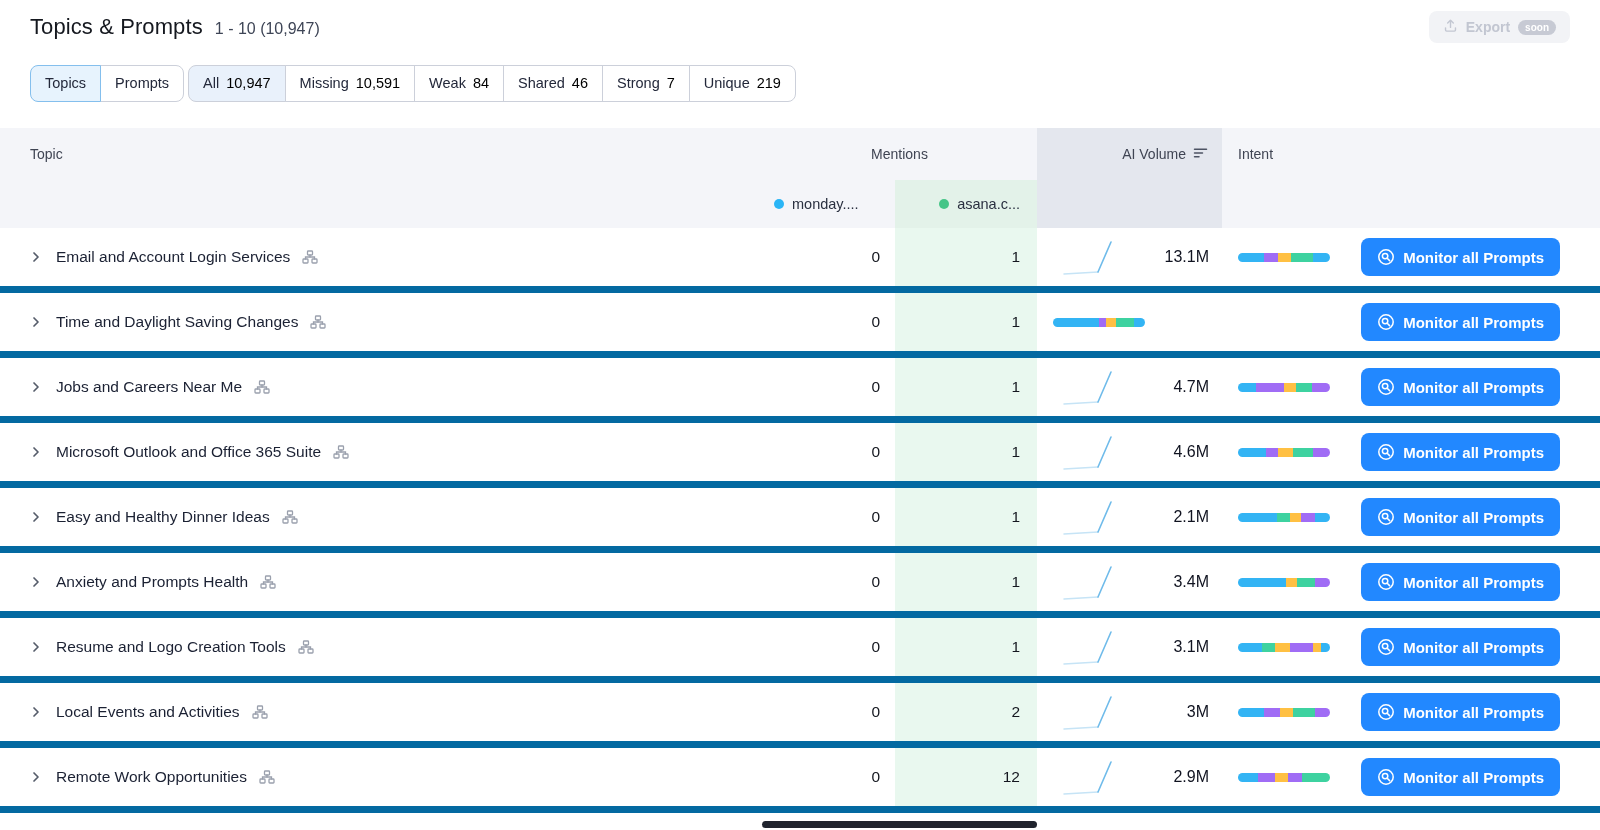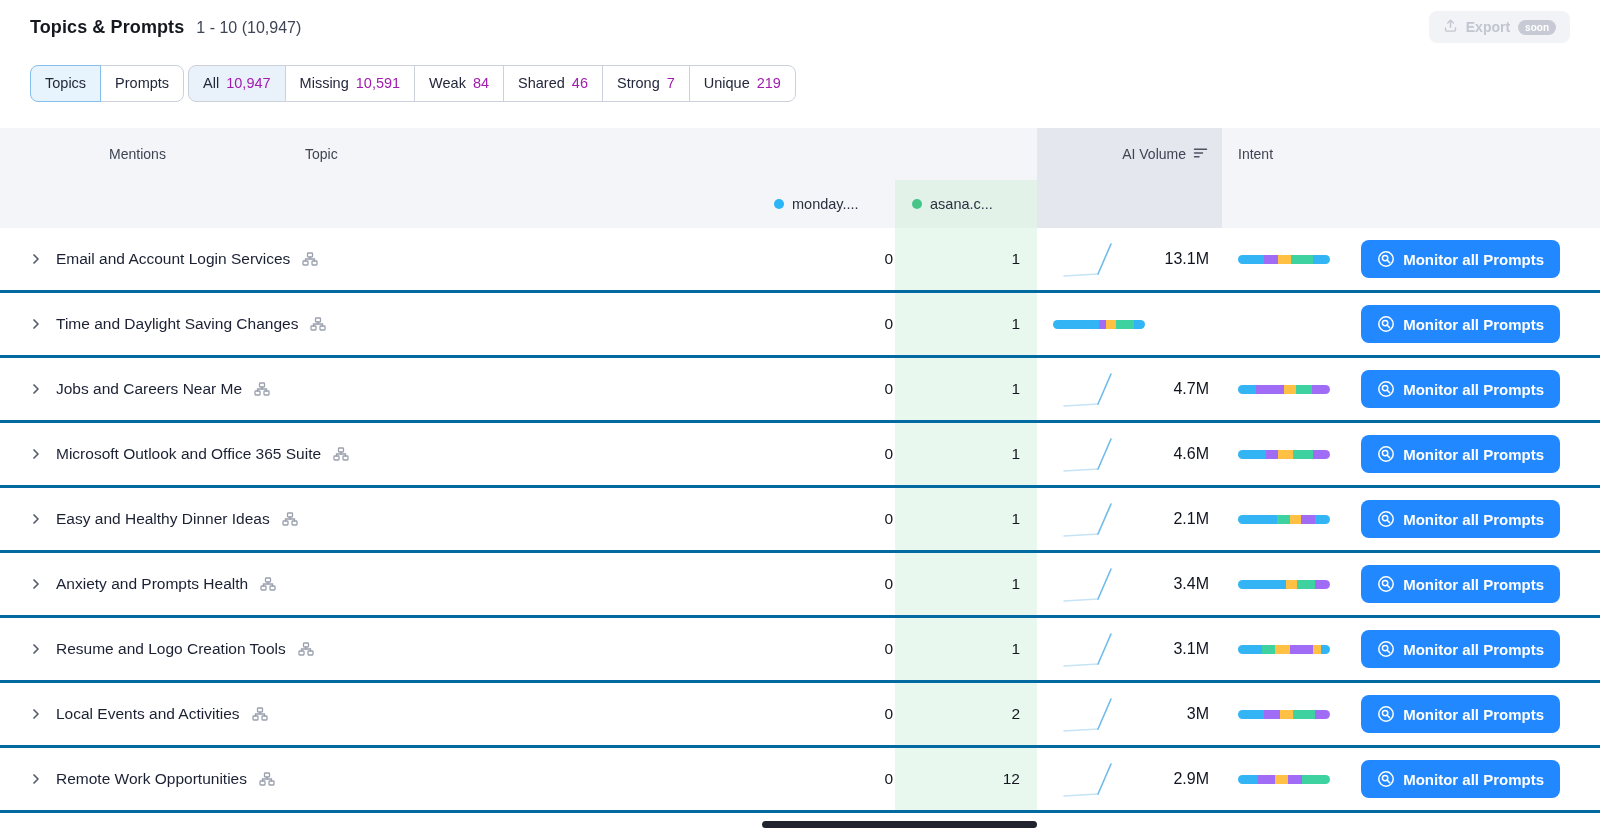--- a/index.html
+++ b/index.html
@@ -4,59 +4,59 @@
 <style>
   *{box-sizing:border-box;margin:0;padding:0}
   html,body{width:1600px;height:830px;overflow:hidden;background:#fff;
     font-family:"Liberation Sans",sans-serif;color:#1c2130}
   .page{position:relative;width:1600px;height:830px;background:#fff}
 
   
   .top-bar{display:flex;align-items:center;justify-content:space-between;
     padding:10px 30px 0 30px;height:44px}
   .title-group{display:flex;align-items:baseline;gap:12px}
-  .page-title{font-size:18px;font-weight:700;color:#15181f;letter-spacing:.1px}
+  .page-title{font-size:22px;font-weight:400;color:#15181f;letter-spacing:.1px}
   .range{font-size:16px;color:#3e4556}
   .export-btn{display:flex;align-items:center;gap:8px;background:#f2f3f6;border:none;
     border-radius:8px;padding:7px 14px;color:#c2c6d1;font-size:14px;font-weight:700;
     font-family:inherit;cursor:default}
   .soon{background:#c7cad4;color:#fff;font-size:10px;padding:2px 7px;border-radius:8px;font-weight:700}
 
   
   .filter-bar{display:flex;align-items:center;gap:4px;padding:0 30px;margin-top:20px;height:38px}
   .seg-group{display:flex}
   .seg{position:relative;background:#fff;border:1px solid #ccd0da;height:37px;padding:0 14px;
     font-size:14.5px;color:#23283a;display:flex;align-items:center;gap:7px;cursor:pointer;
     margin-left:-1px;font-family:inherit}
   .seg:first-child{margin-left:0;border-radius:8px 0 0 8px}
   .seg:last-child{border-radius:0 8px 8px 0}
-  .seg .cnt{color:#a21caf}
+  .seg .cnt{color:#000000}
   .seg.active-blue{background:#e7f3fd;border-color:#84bfed;z-index:2}
   .seg.active-gray{background:#e9f1fb;z-index:1}
 
   
   .table{margin-top:26px}
   .tr{display:flex;width:1600px}
   .th,.td{display:flex;align-items:center}
   .col-topic{width:762px;padding-left:30px}
-  .col-monday{width:133px;justify-content:flex-end;padding-right:2px}
+  .col-monday{width:133px;justify-content:flex-end;padding-right:15px}
   .col-asana{width:142px;justify-content:flex-end;padding-right:17px}
   .col-vol{width:185px}
   .col-intent{flex:1;padding-left:16px;padding-right:40px}
   .col-mentions{width:275px;justify-content:center}
 
   .hr1{height:52px;background:#f4f5f9}
   .hr2{height:48px;background:#f4f5f9}
   .hcell{font-size:14px;color:#3f4453}
   .vol-h{background:#e4e7ee;justify-content:flex-end;padding-right:14px;gap:7px}
   .hd-dom{justify-content:flex-start;padding-left:12px;gap:8px;font-size:14.5px;color:#2a3040}
   .hd-asana{background:#e3f2e9;padding-left:17px}
   .dot{width:10px;height:10px;border-radius:50%;display:inline-block}
 
-  .row{height:65px;border-bottom:3px solid #0369a1}
+  .row{height:65px;border-bottom:7px solid #0369a1}
   .topic-cell{gap:14px}
   .chev{display:flex;align-items:center;cursor:pointer}
   .topic-label{font-size:15.5px;color:#1b2133}
   .sitemap{display:flex;align-items:center;cursor:pointer;margin-left:-2px}
   .num{font-size:15.5px;color:#14171f}
   .green{background:#e9f8ef}
   .col-vol.body-vol{justify-content:space-between;padding-left:24px;padding-right:13px}
   .spark{display:flex;align-items:flex-end}
   .vol-val{font-size:16px;color:#101320}
   .intent-bar{width:92px;height:9px;border-radius:5px;overflow:hidden;display:flex;flex-shrink:0}
@@ -125,41 +125,41 @@
       <button class="seg">
         <span>Unique</span>
         <span class="cnt">219</span>
       </button>
     </div>
   </div>
 
   <div class="table">
     <div class="thead">
       <div class="tr hr1">
+        <div class="th col-topic hcell">Topic</div>
         <div class="th col-mentions hcell">Mentions</div>
-        <div class="th col-topic hcell">Topic</div>
         <div class="th col-vol hcell vol-h">
           <span>AI Volume</span>
           <span>
             <svg width="15" height="12" viewBox="0 0 15 12" fill="none" stroke="#4c5363" stroke-width="1.5" stroke-linecap="round">
               <path d="M1.5 2.2h12"></path>
                 <path d="M1.5 6h8"></path>
                 <path d="M1.5 9.8h4.5"></path>
             </svg>
           </span>
         </div>
         <div class="th col-intent hcell">Intent</div>
       </div>
       <div class="tr hr2">
         <div class="th col-topic"></div>
         <div class="th col-monday hd-dom" style="justify-content:flex-start">
           <span class="dot" style="background: rgb(42, 181, 246);"></span>
           <span>monday....</span>
         </div>
-        <div class="th col-asana hd-dom hd-asana" style="justify-content:flex-start">
+        <div class="th col-asana hd-dom hd-asana" style="justify-content:flex-end">
           <span class="dot" style="background: rgb(69, 197, 135);"></span>
           <span>asana.c...</span>
         </div>
         <div class="th col-vol vol-h"></div>
         <div class="th col-intent"></div>
       </div>
     </div>
     <div class="tbody">
   <div class="tr row">
     <div class="td col-topic topic-cell">

